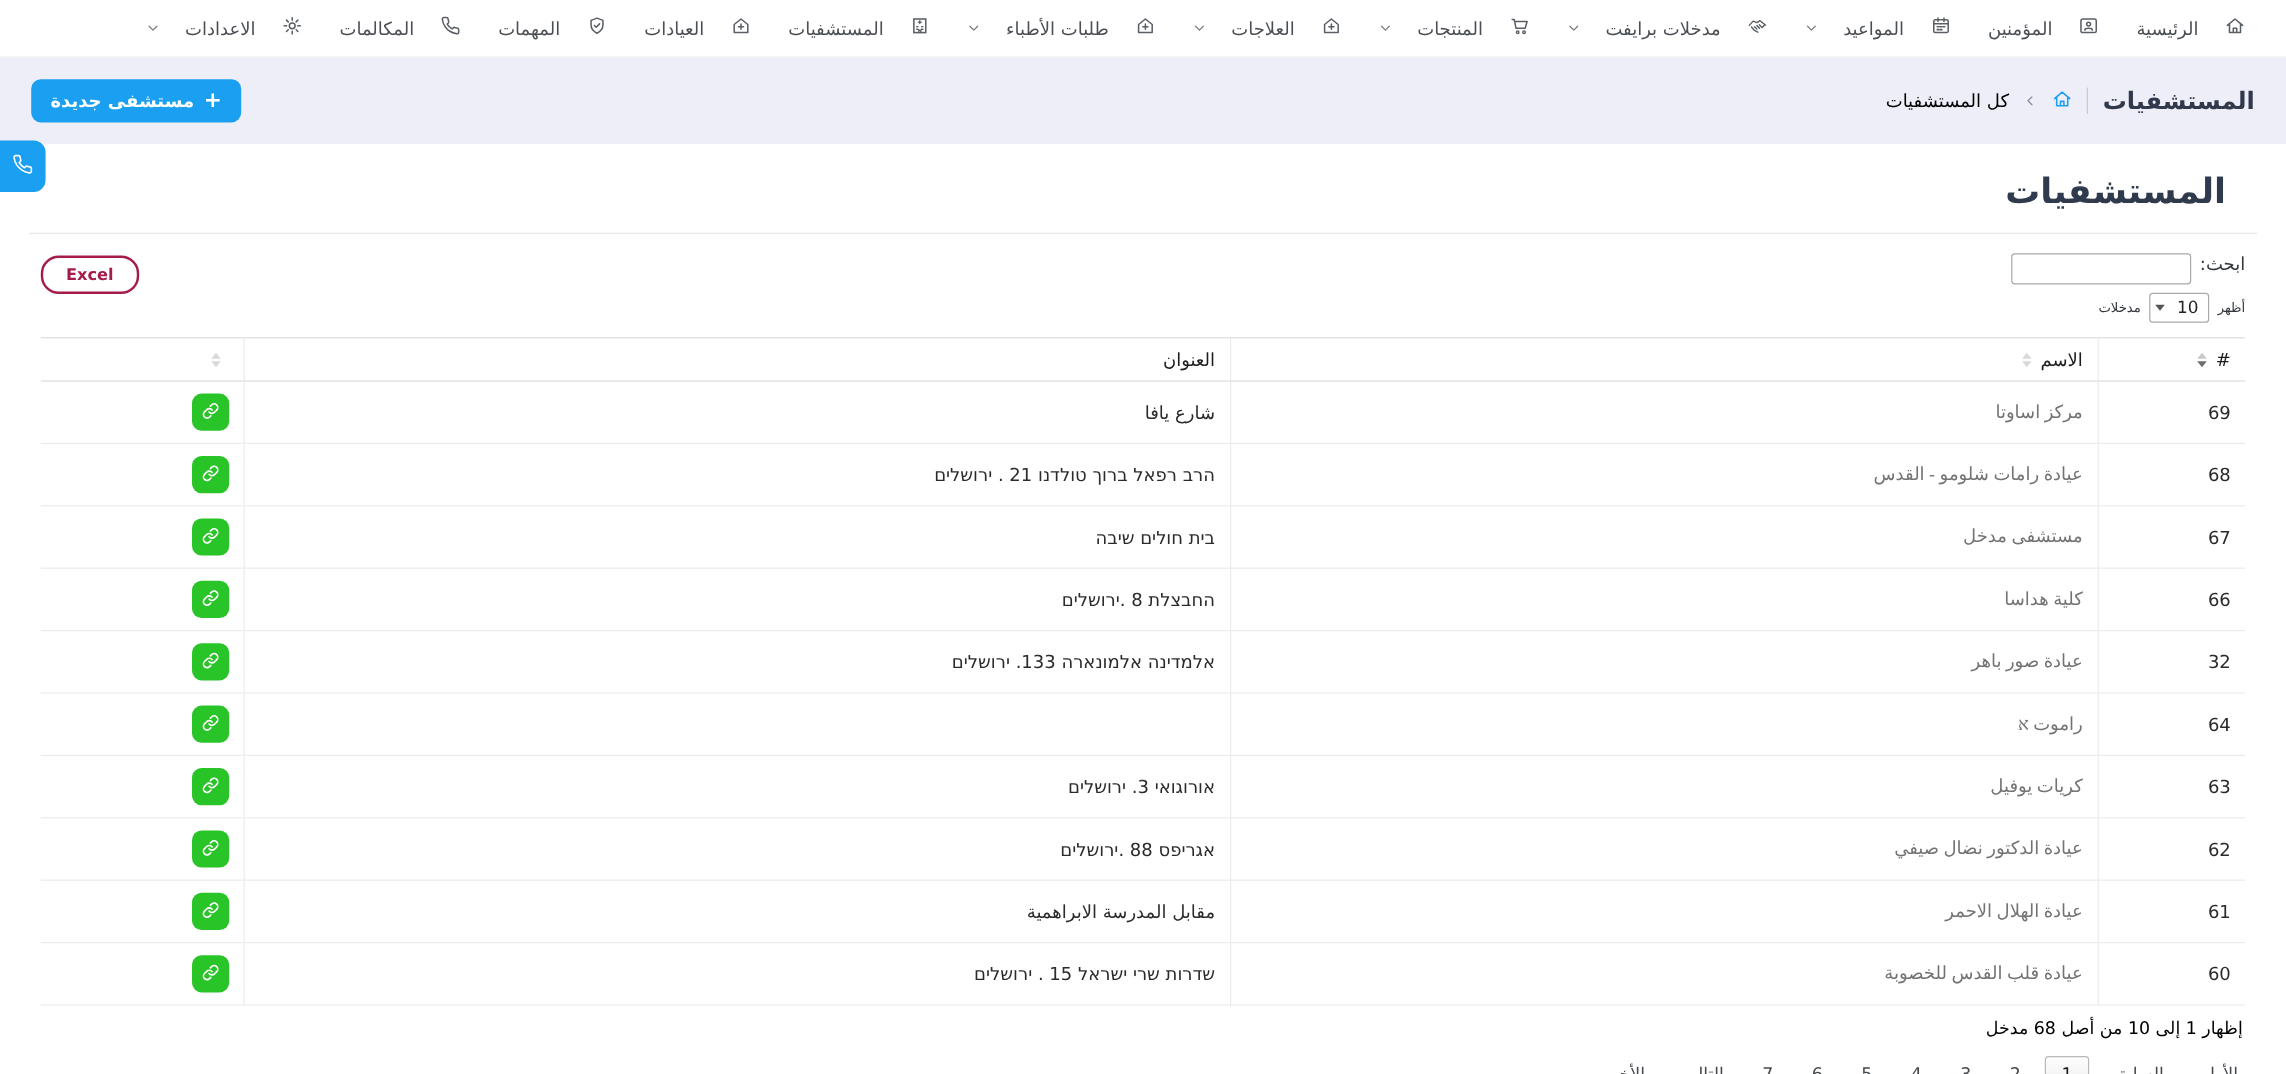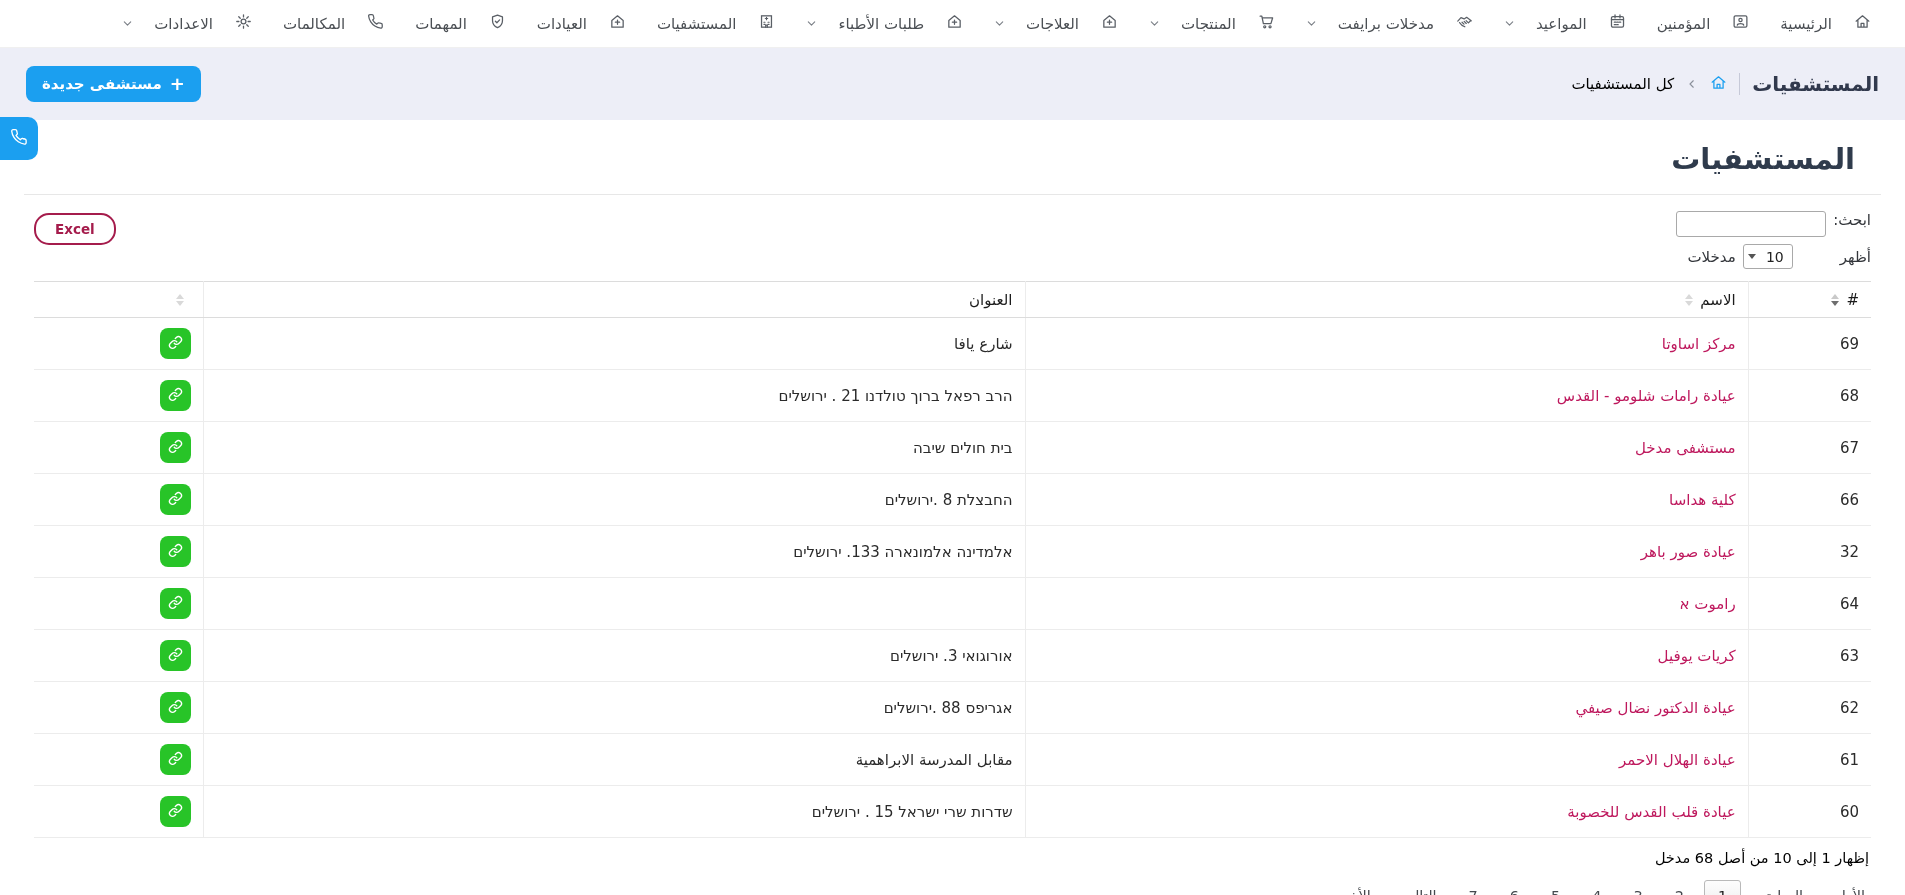--- a/index.html
+++ b/index.html
@@ -44,42 +44,42 @@
 
   .toolbar { display:flex; justify-content:space-between; align-items:flex-start;
     padding:16px 8px 6px 8px; }
   .filters { display:flex; flex-direction:column; align-items:flex-start; gap:7px; }
   .search-row { display:flex; gap:7px; }
   .search-label { font-size:15px; color:#33363b; }
   .search-input { width:150px; height:26px; border:1px solid #a9a9a9; border-radius:3px;
     padding:0 6px; font-size:14px; outline:none;
     font-family:"DejaVu Sans","Liberation Sans",sans-serif; }
   .entries-row { display:flex; align-items:center; gap:7px; align-self:flex-start; }
-  .entries-label { font-size:15px; color:#33363b;margin-left:40px; }
+  .entries-label { font-size:11px; color:#33363b; }
   .select-wrap { position:relative; }
   .page-size { width:50px; height:25px; border:1px solid #a9a9a9; border-radius:3px;
     font-size:14px; color:#222; padding:0 8px 0 16px; appearance:none; -webkit-appearance:none;
     background:#fff; outline:none; font-family:"DejaVu Sans","Liberation Sans",sans-serif; }
   .select-wrap::after { content:""; position:absolute; left:5px; top:10px; border-left:4px solid transparent;
     border-right:4px solid transparent; border-top:5px solid #555; pointer-events:none; }
   .btn-excel { background:#fff; border:2px solid #a51c4c; color:#a51c4c; font-weight:700;
     font-size:13.5px; border-radius:15px; padding:6px 19px; cursor:pointer; margin-top:2px;
     font-family:"DejaVu Sans","Liberation Sans",sans-serif; }
 
   
   table { width:calc(100% - 16px); margin:6px 8px 0 8px; border-collapse:collapse; }
   col.c-num { width:122px; } col.c-name { width:718px; }
   col.c-addr { width:816px; } col.c-act { width:168px; }
   th { border-top:1px solid #dcdcdc; border-bottom:1px solid #dcdcdc;
     font-size:15px; font-weight:400; color:#1c1c1c; text-align:right;
     padding:8px 12px; height:36px; }
   th:not(:last-child), td:not(:last-child) { border-left:1px solid #ececec; }
   td { border-bottom:1px solid #ececec; font-size:15px; color:#2b2b2b;
     text-align:right; padding:10px 12px; height:49px; }
-  .cell-name a { color:#be185d; text-decoration:none; cursor:pointer; }
+  .cell-name a { color:#737373; text-decoration:none; cursor:pointer;font-family:Liberation Serif, serif; }
   .sort { display:inline-flex; flex-direction:column; gap:2px; margin-right:7px;
     vertical-align:middle; }
   .sort i { display:block; width:0; height:0; border-left:4px solid transparent;
     border-right:4px solid transparent; }
   .sort .up   { border-bottom:5px solid #c9c9c9; }
   .sort .down { border-top:5px solid #6e6e6e; }
   .sort.light .up { border-bottom-color:#d9d9d9; } .sort.light .down { border-top-color:#d9d9d9; }
   td.cell-actions, th.h-actions { text-align:right; padding-left:4px; }
   .btn-link { width:31px; height:31px; background:#28c428; border:none; border-radius:8px;
     display:inline-flex; align-items:center; justify-content:center; cursor:pointer; }

